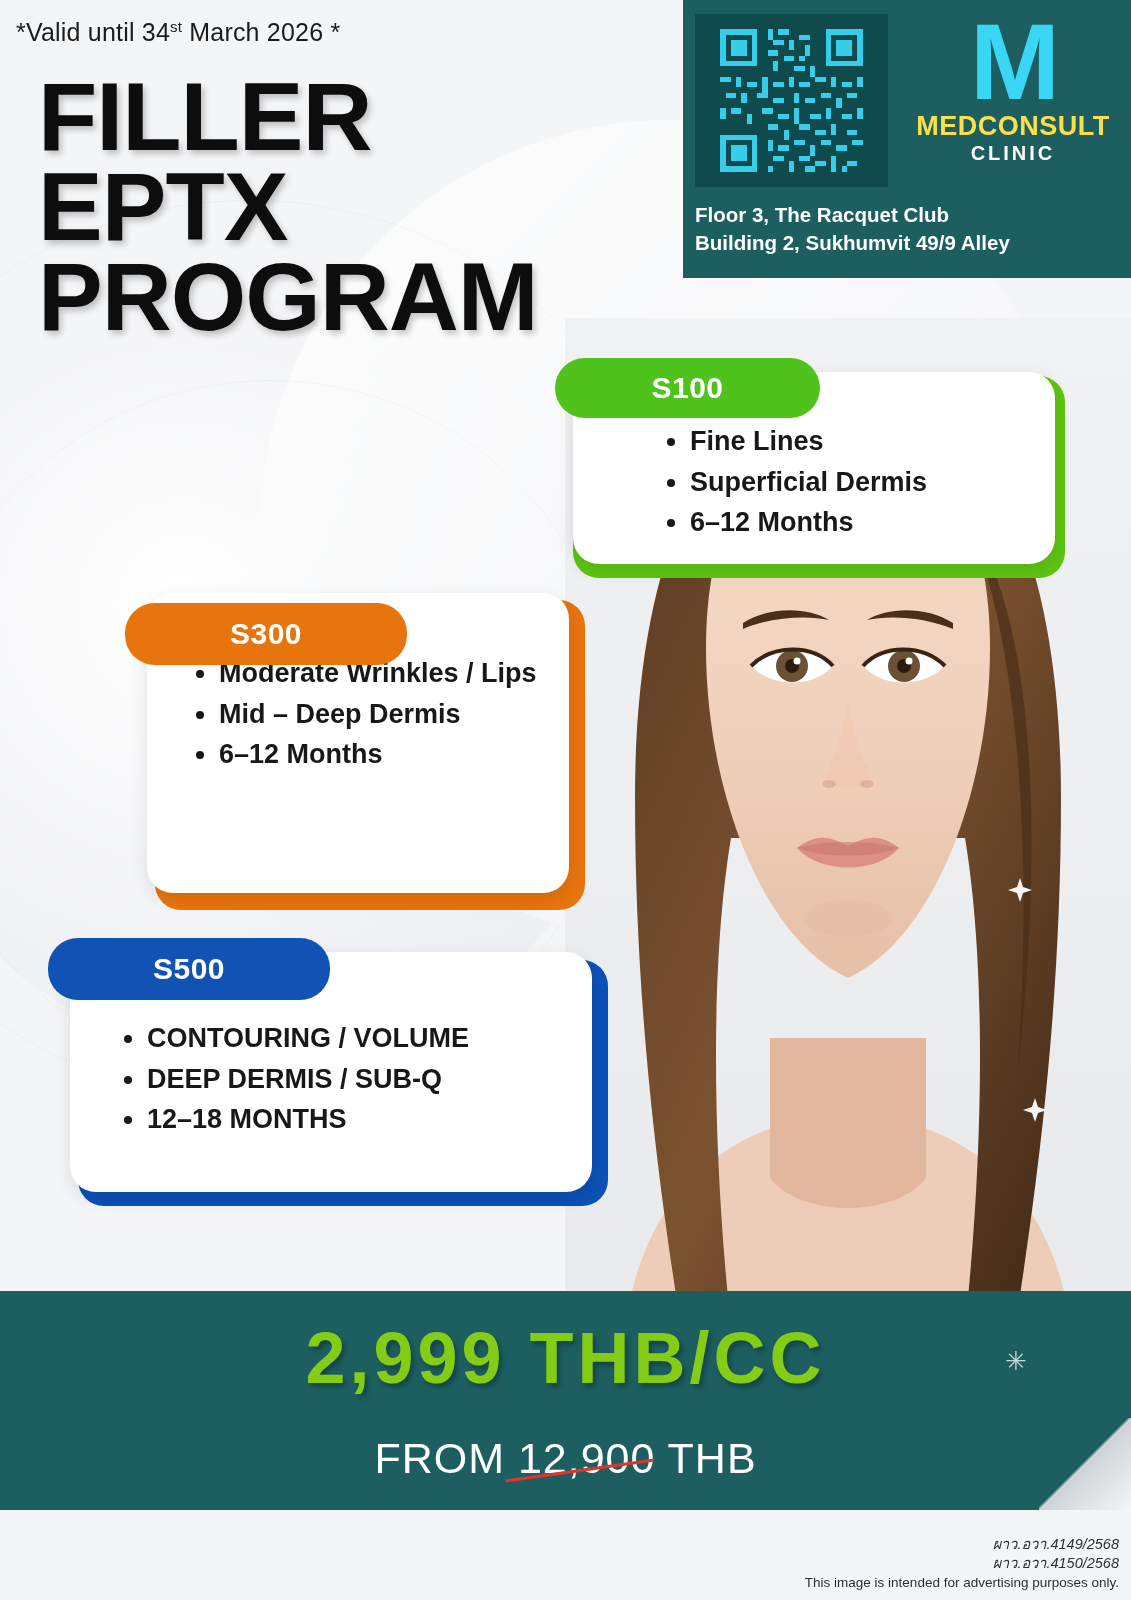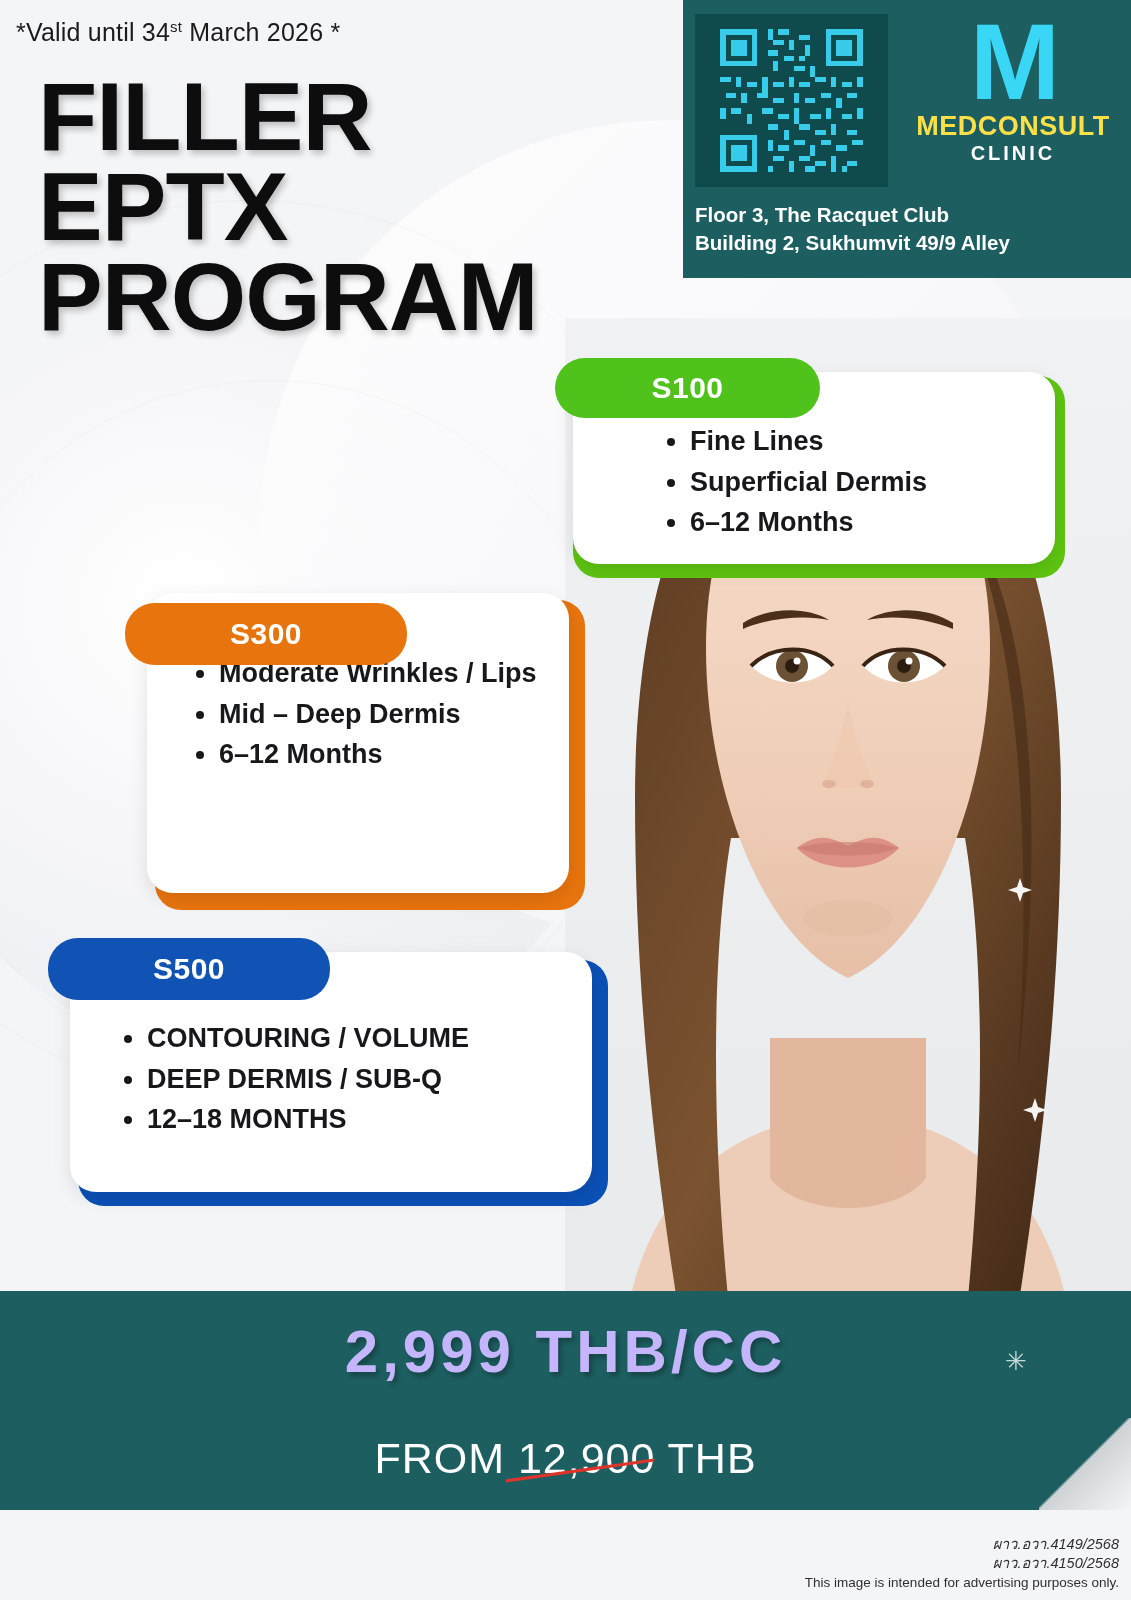--- a/index.html
+++ b/index.html
@@ -190,23 +190,23 @@
     position: absolute;
     right: 0; bottom: 0;
     width: 92px; height: 92px;
     background: linear-gradient(135deg, #1d5f61 0%, #1d5f61 48%, #cfd3d6 50%, #f4f5f7 100%);
   }
   .price {
     position: absolute;
     width: 100%;
     top: 26px;
     text-align: center;
-    font-size: 60px;
+    font-size: 72px;
     font-weight: 800;
-    color: #c4b5fd;
+    color: #84cc16;
     letter-spacing: 4px;
     text-shadow: 3px 4px 5px rgba(0,0,0,.28);
   }
   .price-from {
     position: absolute;
     width: 100%;
     top: 143px;
     text-align: center;
     font-size: 43px;
     color: #ffffff;

